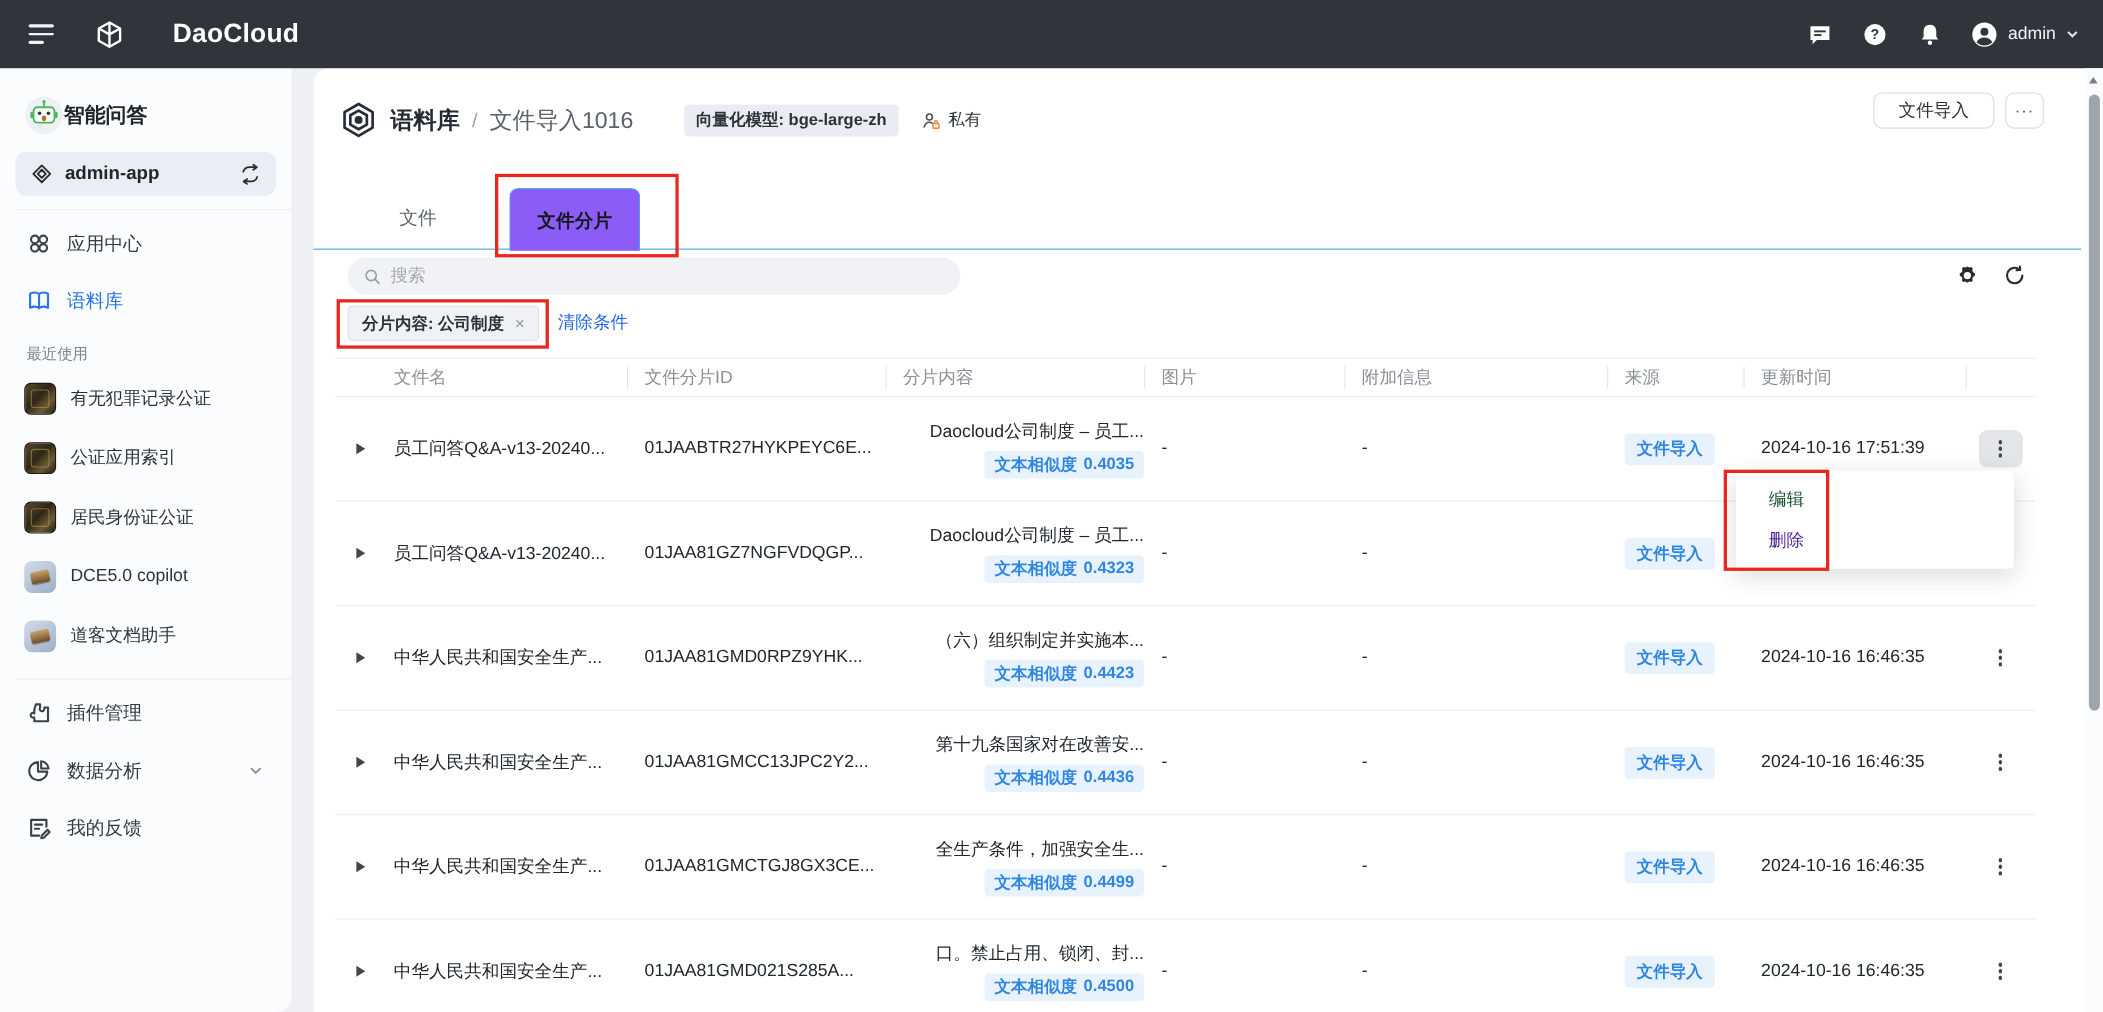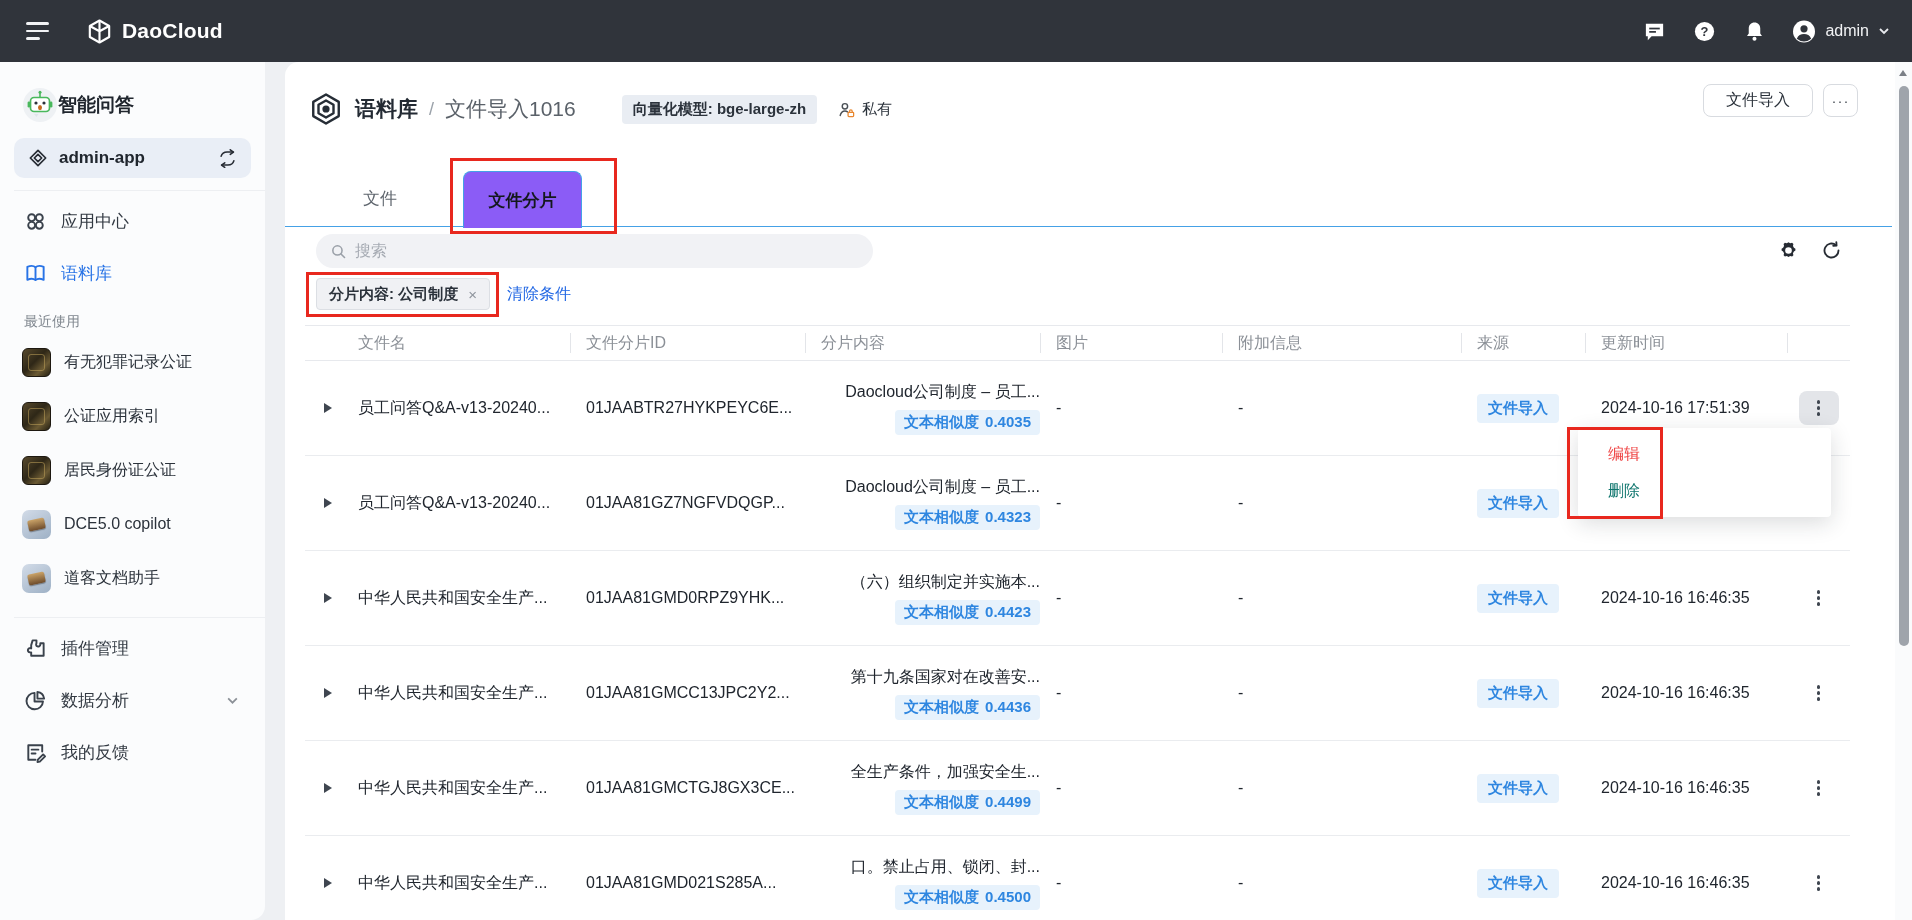--- a/index.html
+++ b/index.html
@@ -8,21 +8,21 @@
 
   .stage { position:relative; width:1912px; height:920px; background:#eef0f3; overflow:hidden; }
 
   
   .topbar { position:absolute; top:0; left:0; right:0; height:62px; background:#30343b; display:flex; align-items:center; z-index:20; }
   .hamburger { margin-left:26px; width:24px; height:18px; display:flex; flex-direction:column; justify-content:space-between; cursor:pointer; }
   .hamburger i { display:block; height:2.6px; background:#f2f3f5; border-radius:2px; }
   .hamburger i:nth-child(1){ width:23px; } .hamburger i:nth-child(2){ width:23px; } .hamburger i:nth-child(3){ width:14px; }
   .brand { display:flex; align-items:center; gap:9px; margin-left:36px; }
   .brand svg { display:block; }
-  .brand-name { color:#ffffff; font-size:21px; font-weight:bold; letter-spacing:.2px; }
+  .brand-name { color:#ffffff; font-size:24px; font-weight:bold; letter-spacing:.2px;margin-left:35px; }
   .topbar-right { position:absolute; right:22px; top:0; height:62px; display:flex; align-items:center; gap:26px; }
   .tb-icon { width:24px; height:24px; display:flex; align-items:center; justify-content:center; cursor:pointer; }
   .user-chunk { display:flex; align-items:center; gap:9px; cursor:pointer; }
   .user-name { color:#f2f3f5; font-size:16px; }
   .chev { width:12px; height:12px; }
 
   
   .sidebar { position:absolute; top:62px; left:0; width:265px; bottom:0; background:#fbfcfd; border-radius:0 0 14px 0; z-index:10; }
   .side-title { display:flex; align-items:center; gap:0; padding:22px 0 0 22px; height:64px;text-align:right; }
   .side-title-label { font-size:19px; font-weight:bold; color:#20262e; }
@@ -95,22 +95,22 @@
   .dash { color:#20262e; }
   .c-act { justify-content:center; padding-left:0; }
   .kebab { width:40px; height:34px; border:none; background:transparent; border-radius:8px; display:flex; flex-direction:column;
     align-items:center; justify-content:center; gap:2.5px; cursor:pointer; }
   .kebab.open { background:#e3e5e9; }
   .kebab i { width:3.5px; height:3.5px; border-radius:50%; background:#3f4650; }
 
   
   .ctx-menu { position:absolute; left:1578px; top:428px; width:253px; height:89px; background:#fff; border-radius:4px;
     box-shadow:0 6px 22px rgba(31,35,41,.16); z-index:40; padding-top:8px; }
-  .ctx-item { height:37px; display:flex; align-items:center; padding-left:30px; font-size:16px; color:#ef4444; cursor:pointer; }
-  .ctx-item.danger { color:#0f766e;text-align:right; }
+  .ctx-item { height:37px; display:flex; align-items:center; padding-left:30px; font-size:16px; color:#14532d; cursor:pointer; }
+  .ctx-item.danger { color:#4c1d95;text-align:right; }
 
   
   .anno { position:absolute; border:3px solid #e8281e; z-index:50; pointer-events:none; }
   .anno-tab { left:450px; top:158px; width:167px; height:76px; }
   .anno-chip { left:306px; top:272px; width:193px; height:45px; }
   .anno-menu { left:1567px; top:427px; width:96px; height:92px; }
 
   
   .scrollbar { position:absolute; right:0; top:62px; width:17px; bottom:0; background:#fafbfc; z-index:30; }
   .sb-arrow { position:absolute; top:8px; left:4px; width:0; height:0; border-left:4.5px solid transparent; border-right:4.5px solid transparent; border-bottom:6px solid #7b8087; }

